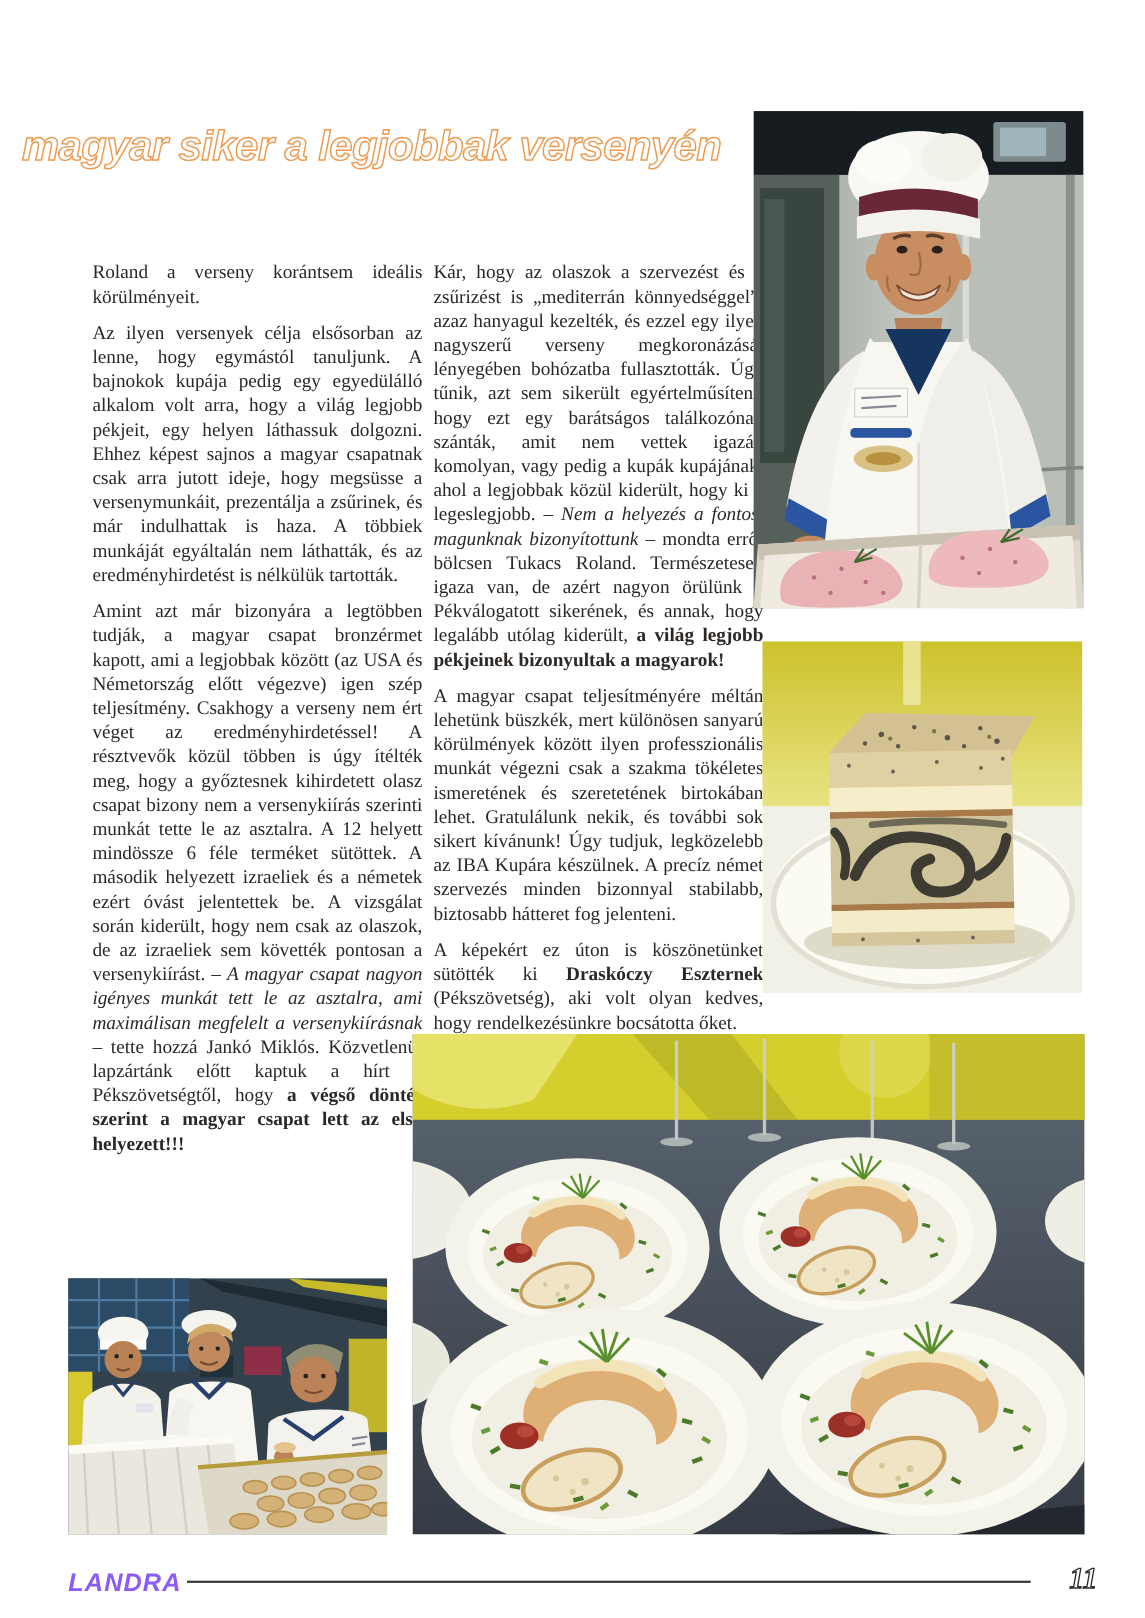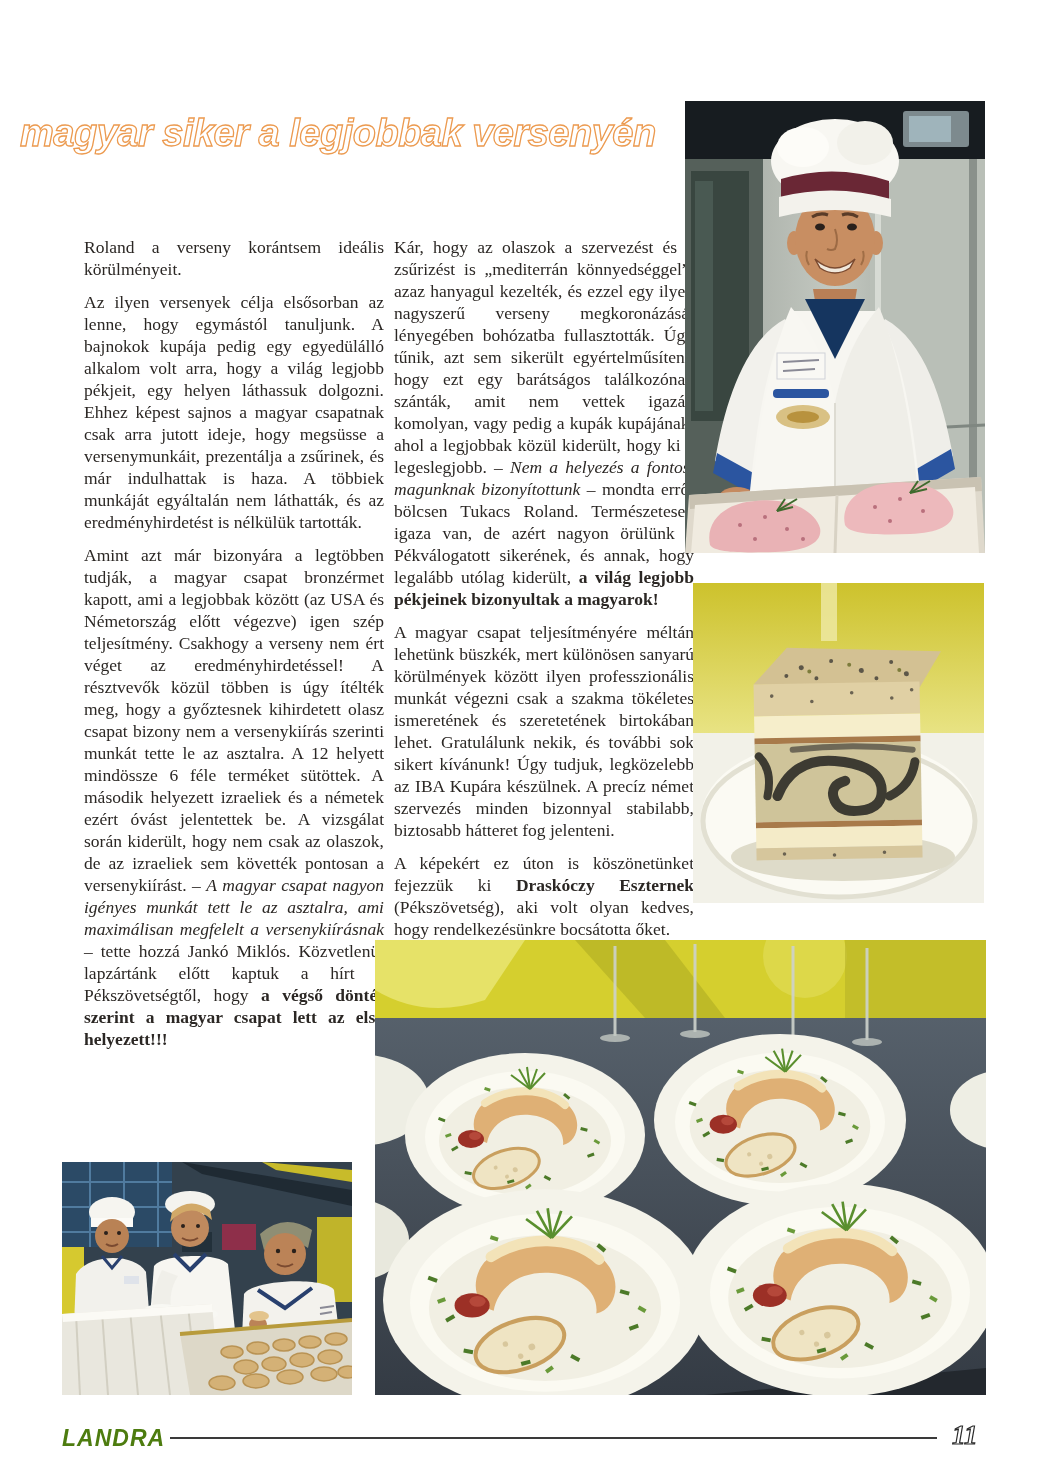--- a/index.html
+++ b/index.html
@@ -32,28 +32,28 @@
   figure.photo{position:absolute;margin:0;z-index:2;}
   figure.photo svg{display:block;}
   .photo-chef{left:685px;top:101px;width:300px;height:452px;}
   .photo-cake{left:693px;top:583px;width:291px;height:320px;}
   .photo-plates{left:375px;top:940px;width:611px;height:455px;}
   .photo-bakers{left:62px;top:1162px;width:290px;height:233px;}
   .footer{position:absolute;left:0;top:1412px;width:1041px;height:50px;z-index:3;}
   .brand{
     position:absolute;left:62px;top:13px;
     font-family:"Liberation Sans", sans-serif;font-style:italic;font-weight:800;
-    font-size:23px;letter-spacing:1px;color:#4d7c0f;
+    font-size:23px;letter-spacing:1px;color:#8b5cf6;
   }
   .footer-rule{
     position:absolute;left:170px;top:25px;width:767px;height:0;
     border-top:2px solid #3a3a3a;
   }
   .pagenum{
-    position:absolute;left:952px;top:8px;
+    position:absolute;left:972px;top:8px;
     font-family:"Liberation Serif", serif;font-style:italic;font-weight:bold;
     font-size:27px;color:#222;
   }
   @supports (-webkit-text-stroke: 1px black){
     .pagenum{-webkit-text-stroke:1.2px #2b2b2b;color:#ffffff;}
   }
 </style>
 </head>
 <body>
 
@@ -63,21 +63,21 @@
 
   <section class="col col1">
     <p class="para"><span class="run-n">Roland a verseny korántsem ideális körülményeit.</span></p>
     <p class="para"><span class="run-n">Az ilyen versenyek célja elsősorban az lenne, hogy egymástól tanuljunk. A bajnokok kupája pedig egy egyedülálló alkalom volt arra, hogy a világ legjobb pékjeit, egy helyen láthassuk dolgozni. Ehhez képest sajnos a magyar csapatnak csak arra jutott ideje, hogy megsüsse a versenymunkáit, prezentálja a zsűrinek, és már indulhattak is haza. A többiek munkáját egyáltalán nem láthatták, és az eredményhirdetést is nélkülük tartották.</span></p>
     <p class="para"><span class="run-n">Amint azt már bizonyára a legtöbben tudják, a magyar csapat bronzérmet kapott, ami a legjobbak között (az USA és Németország előtt végezve) igen szép teljesítmény. Csakhogy a verseny nem ért véget az eredményhirdetéssel! A résztvevők közül többen is úgy ítélték meg, hogy a győztesnek kihirdetett olasz csapat bizony nem a versenykiírás szerinti munkát tette le az asztalra. A 12 helyett mindössze 6 féle terméket sütöttek. A második helyezett izraeliek és a németek ezért óvást jelentettek be. A vizsgálat során kiderült, hogy nem csak az olaszok, de az izraeliek sem követték pontosan a versenykiírást. – </span><span class="run-i">A magyar csapat nagyon igényes munkát tett le az asztalra, ami maximálisan megfelelt a versenykiírásnak</span><span class="run-n"> – tette hozzá Jankó Miklós. Közvetlenül lapzártánk előtt kaptuk a hírt a Pékszövetségtől, hogy </span><span class="run-b">a végső döntés szerint a magyar csapat lett az első helyezett!!!</span></p>
   </section>
 
   <section class="col col2">
     <p class="para"><span class="run-n">Kár, hogy az olaszok a szervezést és a zsűrizést is „mediterrán könnyedséggel”, azaz hanyagul kezelték, és ezzel egy ilyen nagyszerű verseny megkoronázását lényegében bohózatba fullasztották. Úgy tűnik, azt sem sikerült egyértelműsíteni, hogy ezt egy barátságos találkozónak szánták, amit nem vettek igazán komolyan, vagy pedig a kupák kupájának, ahol a legjobbak közül kiderült, hogy ki a legeslegjobb. – </span><span class="run-i">Nem a helyezés a fontos, magunknak bizonyítottunk</span><span class="run-n"> – mondta erről bölcsen Tukacs Roland. Természetesen igaza van, de azért nagyon örülünk a Pékválogatott sikerének, és annak, hogy legalább utólag kiderült, </span><span class="run-b">a világ legjobb pékjeinek bizonyultak a magyarok!</span></p>
     <p class="para"><span class="run-n">A magyar csapat teljesítményére méltán lehetünk büszkék, mert különösen sanyarú körülmények között ilyen professzionális munkát végezni csak a szakma tökéletes ismeretének és szeretetének birtokában lehet. Gratulálunk nekik, és további sok sikert kívánunk! Úgy tudjuk, legközelebb az IBA Kupára készülnek. A precíz német szervezés minden bizonnyal stabilabb, biztosabb hátteret fog jelenteni.</span></p>
-    <p class="para"><span class="run-n">A képekért ez úton is köszönetünket fejezzük ki </span><span class="run-bi">Draskóczy Eszternek</span><span class="run-n"> (Pékszövetség), aki volt olyan kedves, hogy rendelkezésünkre bocsátotta őket.</span></p>
+    <p class="para"><span class="run-n">A képekért ez úton is köszönetünket sütötték ki </span><span class="run-bi">Draskóczy Eszternek</span><span class="run-n"> (Pékszövetség), aki volt olyan kedves, hogy rendelkezésünkre bocsátotta őket.</span></p>
   </section>
 
   <figure class="photo photo-chef">
     <svg width="300" height="452" viewBox="0 0 300 452" xmlns="http://www.w3.org/2000/svg">
       <defs>
         <linearGradient id="steel" x1="0" y1="0" x2="1" y2="0">
           <stop offset="0" stop-color="#9aa09a"></stop>
             <stop offset="0.5" stop-color="#c4c9c1"></stop>
             <stop offset="1" stop-color="#8c938e"></stop>
         </linearGradient>

